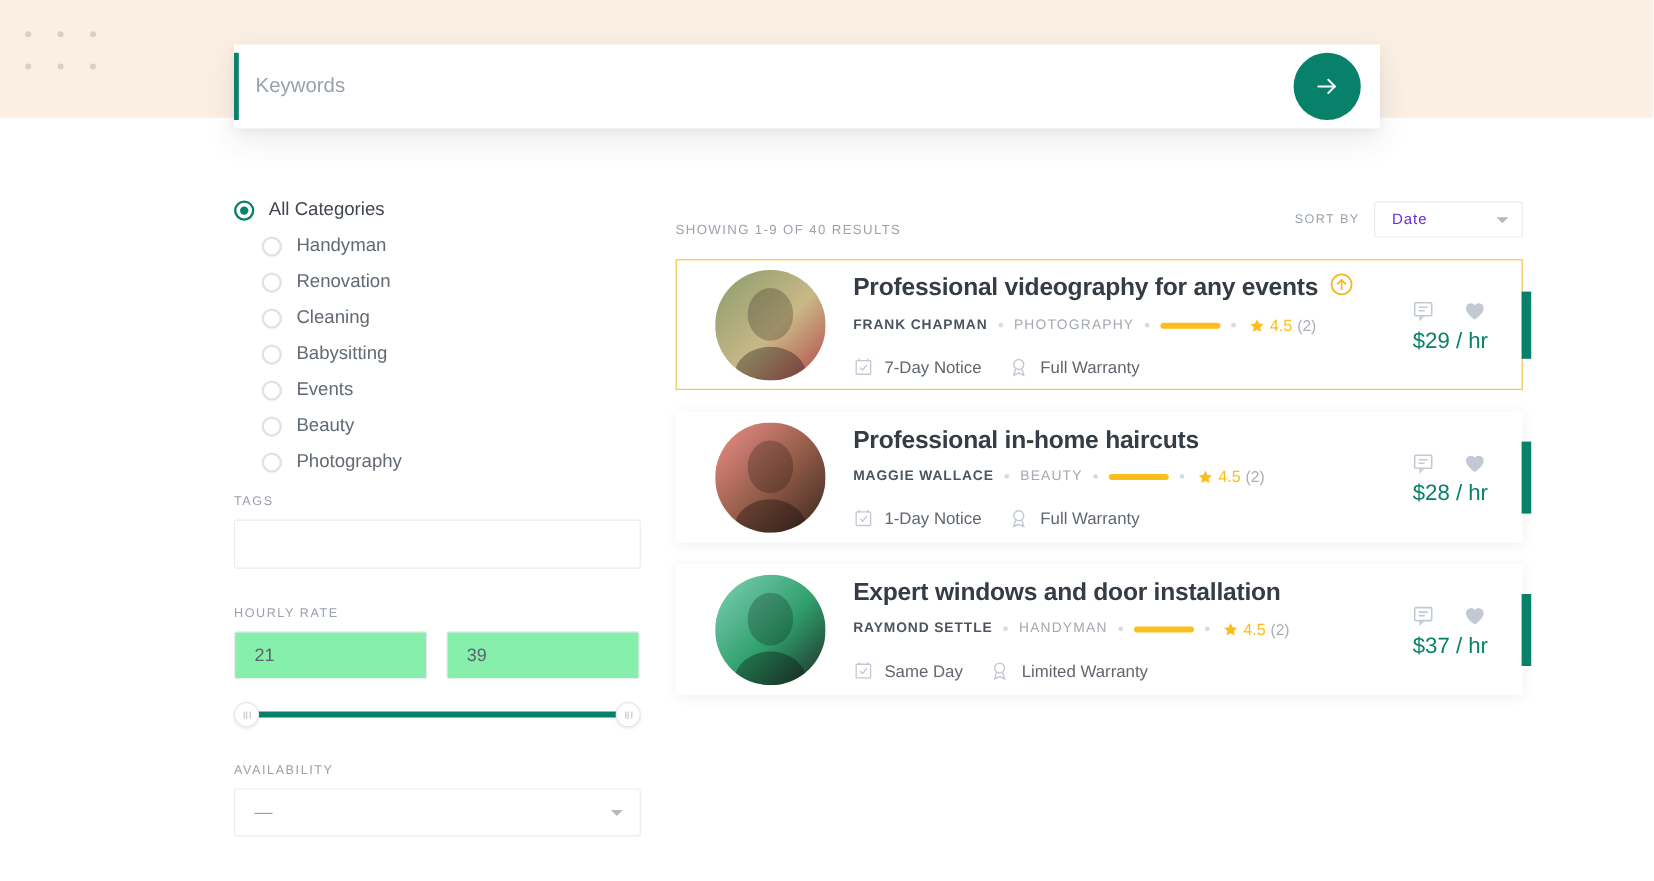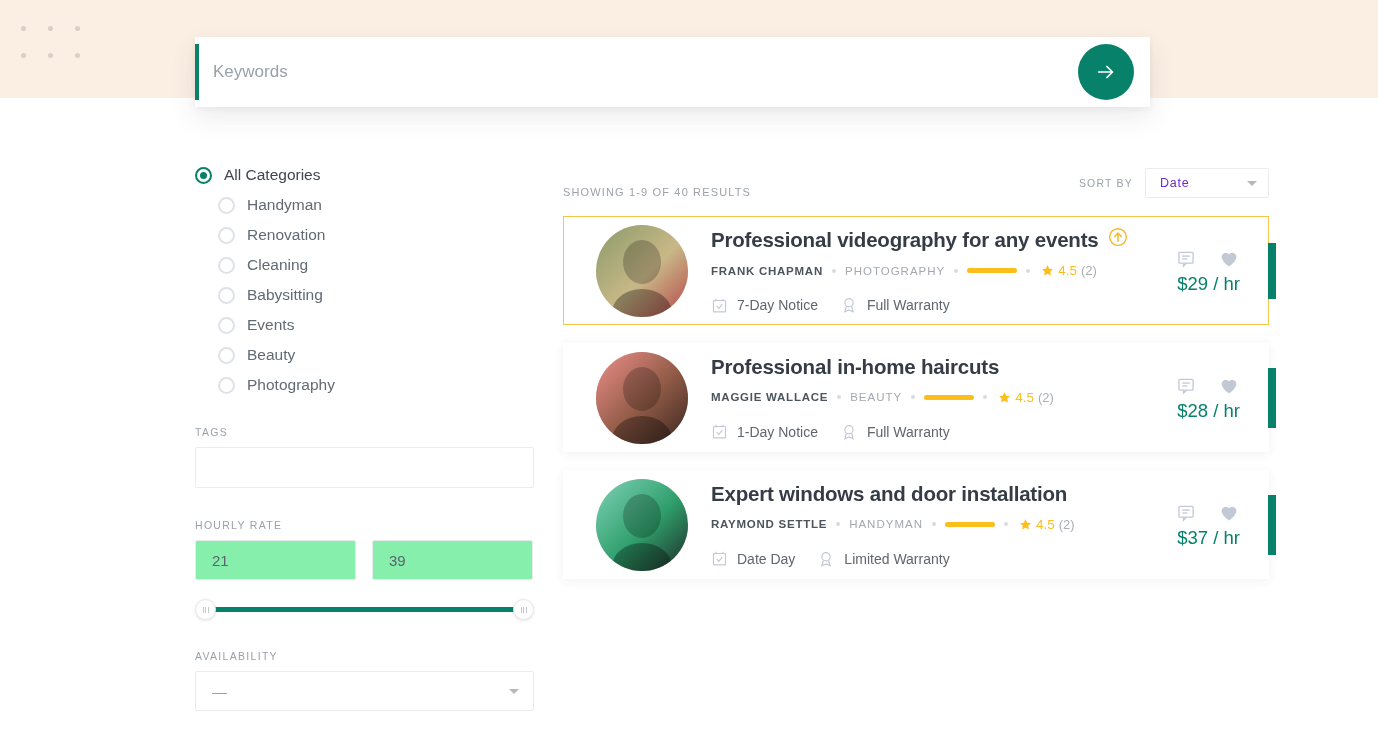--- a/index.html
+++ b/index.html
@@ -67,21 +67,21 @@
     content: ""; position: absolute; left: 3px; top: 3px;
     width: 7px; height: 7px; border-radius: 50%; background: #07816a;
   }
   .cat-label { margin-left: 12px; font-size: 15.5px; color: #626a73; }
   .cat-item.sel .cat-label { color: #3f464e; }
 
   .field-label {
     font-size: 10.5px; letter-spacing: 1.3px; color: #9aa1ab;
     text-transform: uppercase; margin-bottom: 9px;
   }
-  .blk-tags { margin-top: 26px; }
+  .blk-tags { margin-top: 12px; }
   .tags-box {
     width: 339px; height: 41px; background: #fff;
     border: 1px solid #e9ecef; border-radius: 2px;
   }
   .blk-rate { margin-top: 31px; }
   .rate-row { display: flex; gap: 16px; }
   .rate-input {
     width: 161px; height: 40px; border: 1px solid #e9ecef; border-radius: 2px;
     background: #86efac; padding: 0 16px; outline: 0;
     font-family: "Liberation Sans", sans-serif; font-size: 15px; color: #5b636c;
@@ -457,21 +457,21 @@
               </span>  
             </div>  
             <div class="tags-row">    
               <span class="tag">
                 <svg width="17" height="17" viewBox="0 0 24 24" fill="none" stroke="#c3c9d4" stroke-width="1.6">
                   <rect x="3.5" y="5" width="17" height="16" rx="1"></rect>
                   <line x1="7" y1="2.5" x2="7" y2="6"></line>
                   <line x1="17" y1="2.5" x2="17" y2="6"></line>
                   <polyline points="8,13 11,16 16,10"></polyline>
                 </svg>      
-                <span>Date Day</span>
+                <span>Same Day</span>
               </span>    
               <span class="tag">
                 <svg width="18" height="18" viewBox="0 0 24 24" fill="none" stroke="#c3c9d4" stroke-width="1.6">
                   <circle cx="12" cy="9" r="5.5"></circle>
                   <polyline points="8.5,14 6.5,21 12,18.5 17.5,21 15.5,14"></polyline>
                 </svg>      
                 <span>Limited Warranty</span>
               </span>  
             </div>
           </div>

